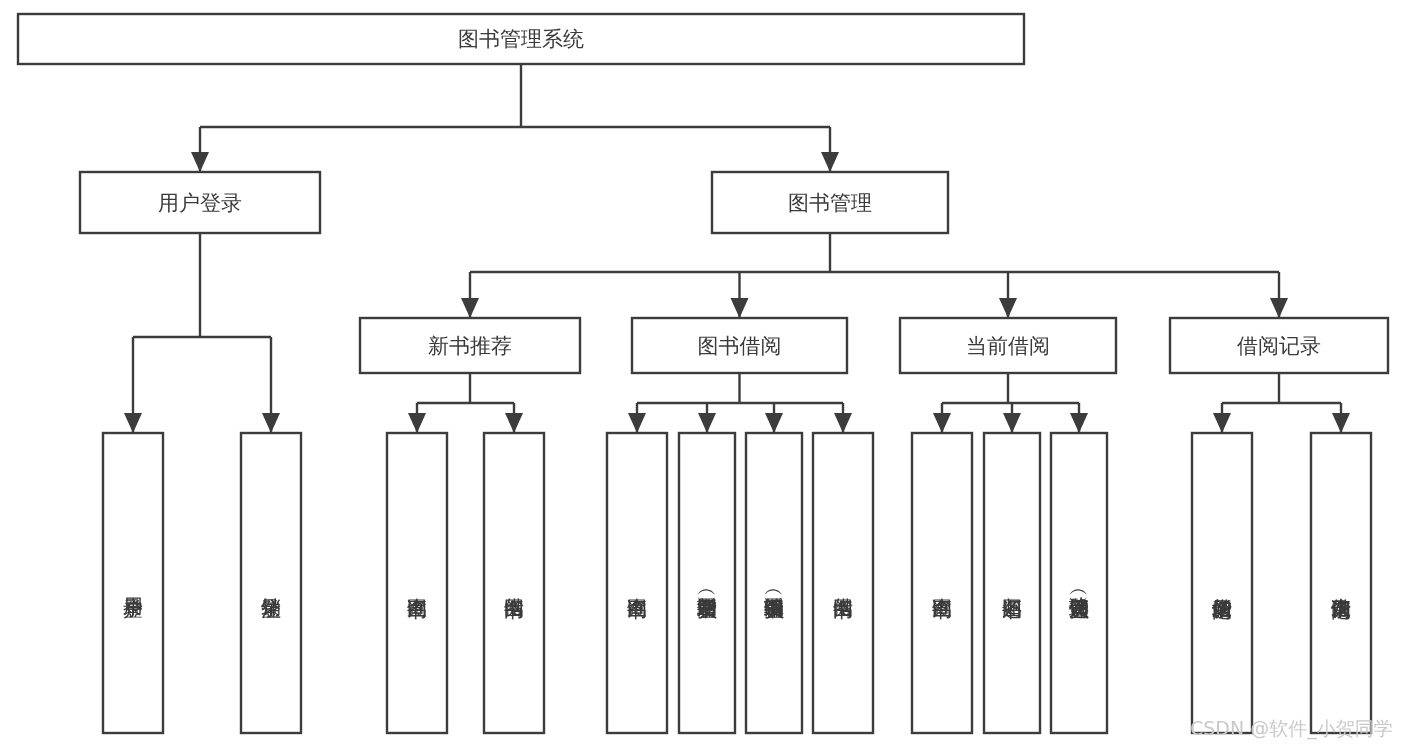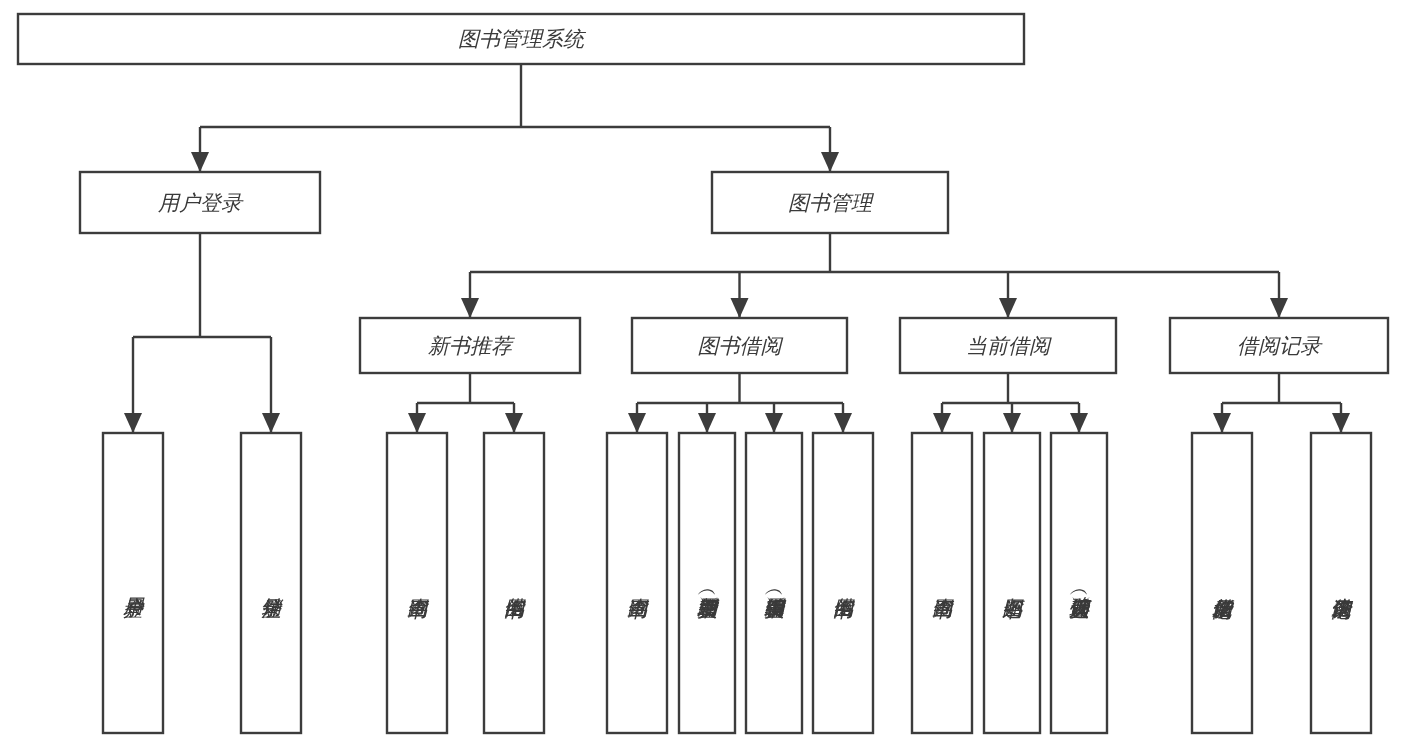--- a/index.html
+++ b/index.html
@@ -13,21 +13,20 @@
     width: 1405px;
     height: 747px;
     overflow: hidden;
     position: relative;
   }
   #diagram-root {
     position: relative;
     width: 1118px;
     height: 747px;
     background: #ffffff;
-    font-style: italic;
   }
   svg#diagram-svg {
     position: absolute;
     left: 0;
     top: 0;
     width: 1405px;
     height: 747px;
     display: block;
   }
   .node-box {
@@ -205,13 +204,14 @@
         <span style="font-size: 20px;">确认归还（管理员）</span>
       </div>
       <div class="node-label-v" style="left: 1192px; top: 433px; width: 60px; height: 300px;">
         <span>新增借阅记录</span>
       </div>
       <div class="node-label-v" style="left: 1311px; top: 433px; width: 60px; height: 300px;">
         <span>查询借阅记录</span>
       </div>
     </div>
 
+  <div class="watermark" style="left: 1190px; top: 716px;">CSDN @软件_小贺同学</div>
 </div>
 
 </body></html>

